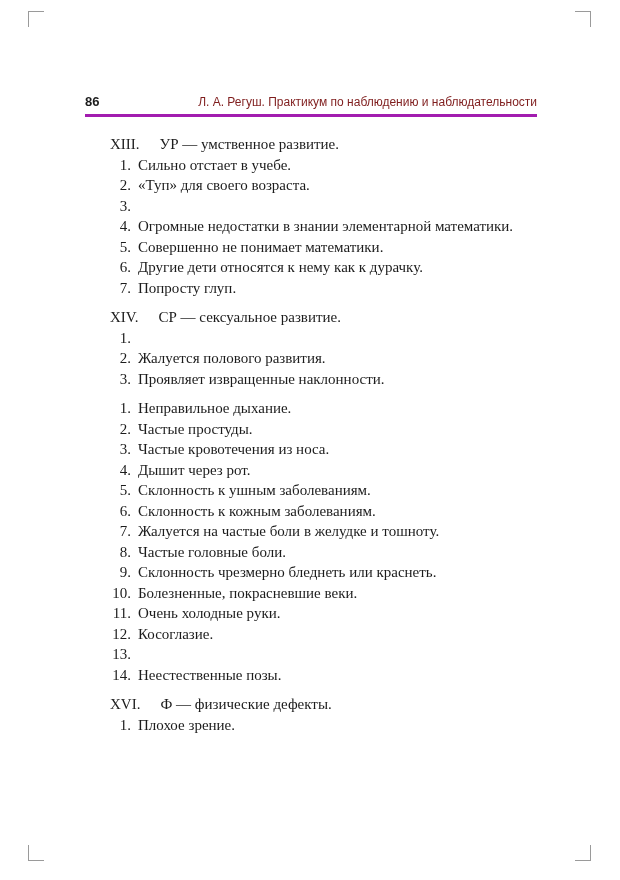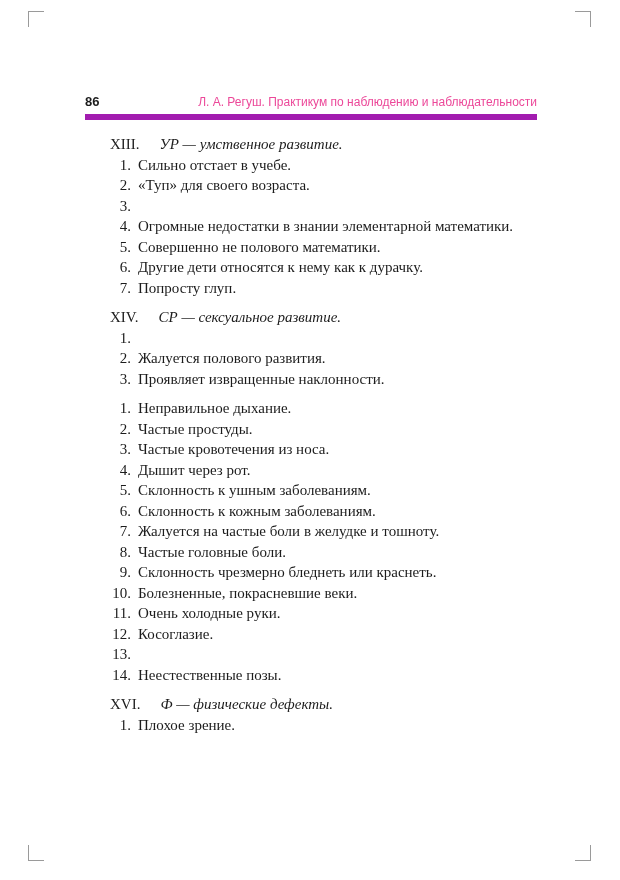--- a/index.html
+++ b/index.html
@@ -29,48 +29,48 @@
 
   
   .header {
     position: absolute;
     left: 85px;
     top: 95px;
     width: 452px;
     display: flex;
     justify-content: space-between;
     align-items: flex-end;
-    border-bottom: 6px solid #a21caf;
+    border-bottom: 3px solid #a21caf;
     padding-bottom: 5px;
     font-family: "Liberation Sans", sans-serif;
   }
   .pagenum {
     font-weight: bold;
     font-size: 13px;
     line-height: 14px;
   }
   .htitle {
     font-size: 12px;
     line-height: 14px;
-    color: #ec4899;
+    color: #7f1d1d;
   }
 
   
   .content {
     position: absolute;
     left: 85px;
     top: 134px;
     width: 470px;
     font-size: 15px;
     line-height: 20.5px;
   }
   .section + .section { margin-top: 9px; }
   .heading { padding-left: 25px; }
   .numeral { margin-right: 20px; }
-  .stitle { font-style: italic; }
+  .stitle { }
   .item { display: flex; }
   .num {
     flex: 0 0 46px;
     width: 46px;
     text-align: right;
   }
   .txt {
     padding-left: 7px;
     white-space: pre-wrap;
   }
@@ -105,21 +105,21 @@
       </div>
       <div class="item">
         <span class="num">3.</span>
       </div>
       <div class="item">
         <span class="num">4.</span>
         <span class="txt">Огромные недостатки в знании элементарной математики.</span>
       </div>
       <div class="item">
         <span class="num">5.</span>
-        <span class="txt">Совершенно не полового математики.</span>
+        <span class="txt">Совершенно не понимает математики.</span>
       </div>
       <div class="item">
         <span class="num">6.</span>
         <span class="txt">Другие дети относятся к нему как к дурачку.</span>
       </div>
       <div class="item">
         <span class="num">7.</span>
         <span class="txt">Попросту глуп.</span>
       </div>
     </div>

